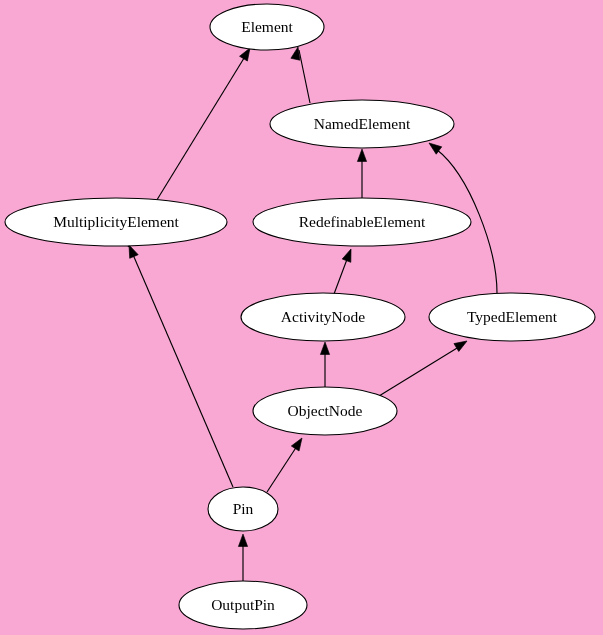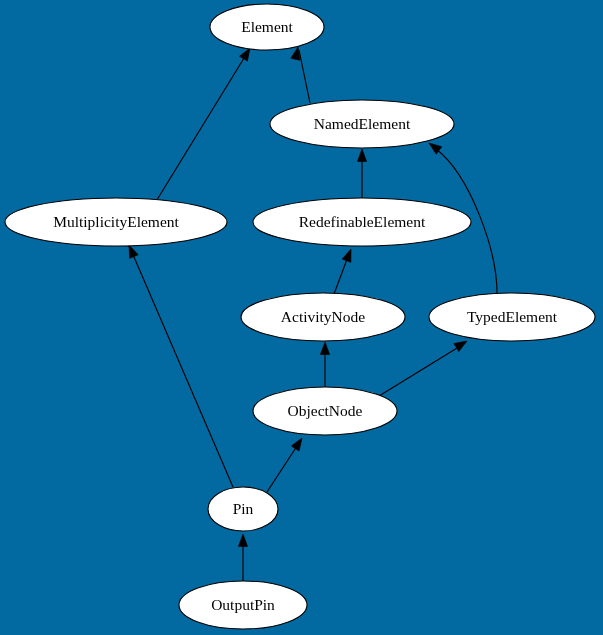--- a/index.html
+++ b/index.html
@@ -4,21 +4,21 @@
 <style>
   html, body {
     margin: 0;
     padding: 0;
     background: #ffffff;
   }
   #graph-canvas {
     position: relative;
     width: 603px;
     height: 635px;
-    background: #0369a1;
+    background: #f9a8d4;
     overflow: hidden;
     font-family: "Liberation Serif", "DejaVu Serif", serif;
   }
   svg.graph-svg {
     display: block;
     width: 603px;
     height: 635px;
   }
   .node-ellipse {
     fill: #ffffff;

